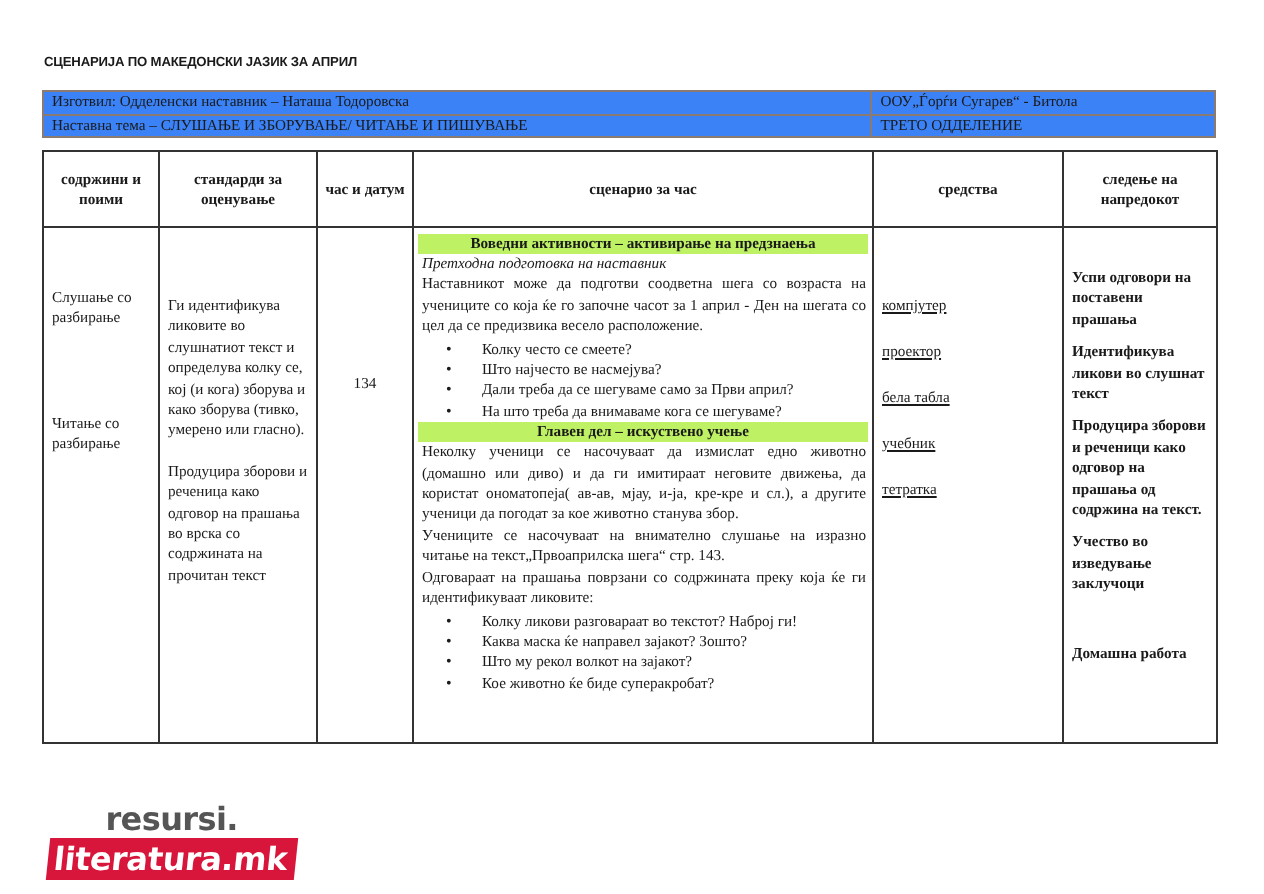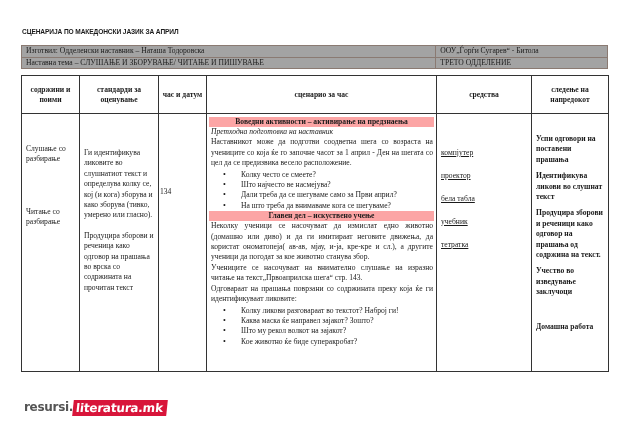--- a/index.html
+++ b/index.html
@@ -1,42 +1,42 @@
 <!DOCTYPE html>
 <html><head>
 <meta charset="utf-8">
 <style>
   html, body { margin:0; padding:0; }
   body { width:632px; height:447px; background:#ffffff; position:relative; overflow:hidden;
          font-family:"Liberation Serif", serif; color:#1a1a1a; }
   .doc-title { position:absolute; left:22px; top:28px; font-family:"Liberation Sans", sans-serif;
                font-size:6.6px; font-weight:bold; letter-spacing:-0.1px; }
   .hdr { position:absolute; left:21px; top:45px; width:587px; border-collapse:collapse; }
-  .hdr td { background:#a3a3a3; border:1px solid #8a7a72; font-size:7.6px; padding:0 4px; height:10.5px; line-height:10px; white-space:nowrap; }
+  .hdr td { background:#3b82f6; border:1px solid #8a7a72; font-size:7.6px; padding:0 4px; height:10.5px; line-height:10px; white-space:nowrap; }
   .main { position:absolute; left:21px; top:75px; width:587px; border-collapse:collapse; table-layout:fixed; }
   .main th, .main td { border:1px solid #333; vertical-align:top; font-size:7.6px; line-height:10.4px; }
   .main th { height:35px; font-weight:bold; text-align:center; vertical-align:middle; line-height:9.5px; }
   .col-content { padding:30px 3px 16px 4px; }
   .col-content p { margin:0; }
   .col-std { padding:34px 3px 0 4px; }
   .col-std p { margin:0; }
-  .col-hour { text-align:left; padding-top:73px; }
+  .col-hour { text-align:center; padding-top:73px; }
   .col-scen { padding:0; }
-  .sec-head { background:#fca5a5; text-align:center; font-weight:bold; margin:4px 2px 0 2px; line-height:10px; }
+  .sec-head { background:#bef264; text-align:center; font-weight:bold; margin:4px 2px 0 2px; line-height:10px; }
   .scen-body { padding:0 3px 0 4px; text-align:justify; }
   .scen-body p { margin:0; }
   .italic { font-style:italic; }
   ul { margin:1px 0 0 0; padding-left:24px; }
   ul li { list-style:none; position:relative; padding-left:6px; line-height:10.4px; }
   ul li::before { content:"\2022"; position:absolute; left:-12px; top:0; font-size:8px; }
   .col-res { padding:34px 3px 0 4px;text-decoration:underline; }
   .col-res p { margin:0 0 12.5px 0; }
   .col-track { padding:20px 3px 0 4px;font-weight:bold; }
   .col-track p { margin:0 0 6px 0; }
-  .logo { position:absolute; left:24px; top:400px; font-family:"DejaVu Sans", sans-serif; font-size:12px; font-weight:bold; display:flex; align-items:flex-start; }
+  .logo { position:absolute; left:24px; top:400px; font-family:"DejaVu Sans", sans-serif; font-size:16px; font-weight:bold; display:flex; align-items:center;flex-direction:column; }
   .logo .l1 { color:#555; letter-spacing:-0.3px; }
   .logo .l2 { background:#d8153a; color:#fff; padding:1px 4px 1px 3px; transform:skewX(-6deg); letter-spacing:-0.2px; }
 </style>
 </head>
 <body>
 
 <div class="doc-title">СЦЕНАРИЈА ПО МАКЕДОНСКИ ЈАЗИК ЗА АПРИЛ</div>
 
 <table class="hdr">
   <colgroup>

